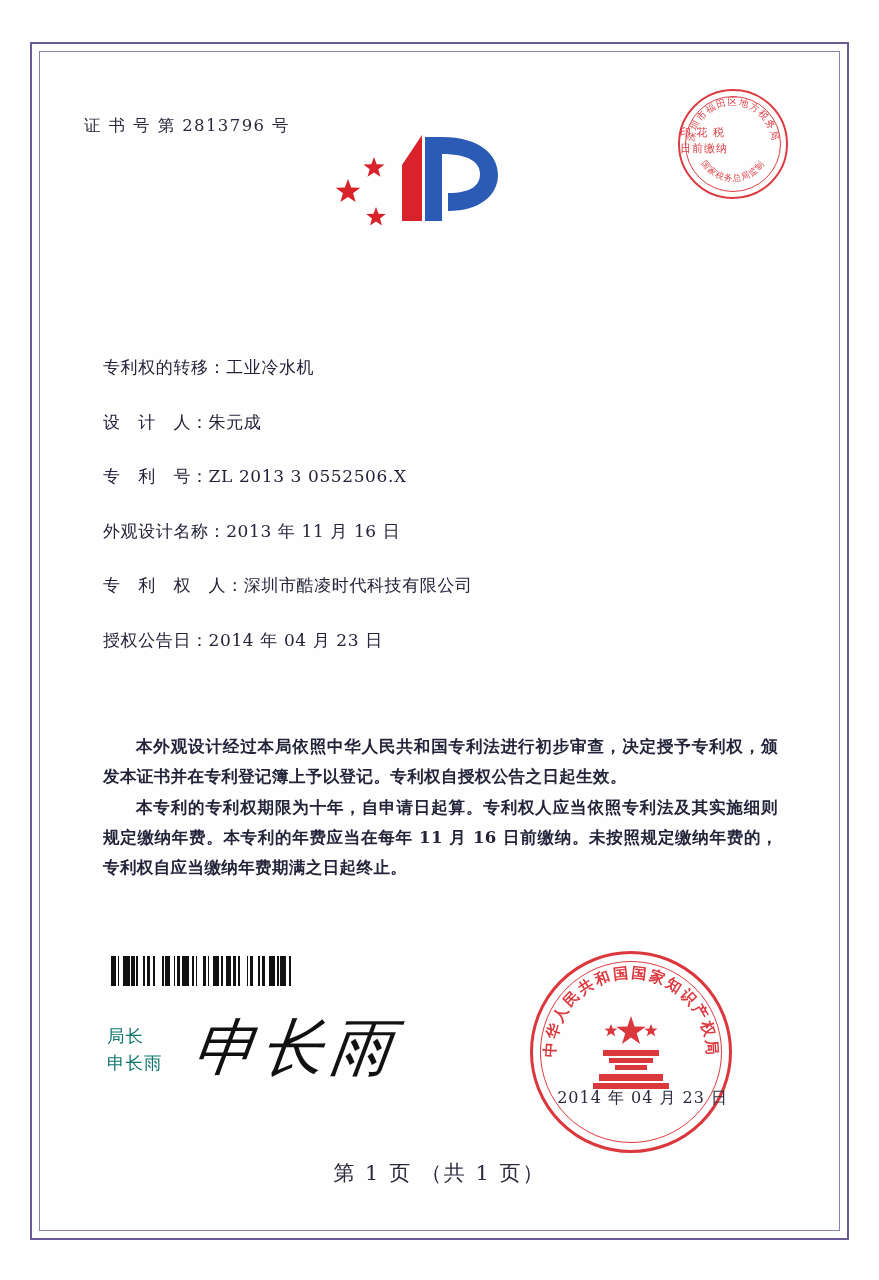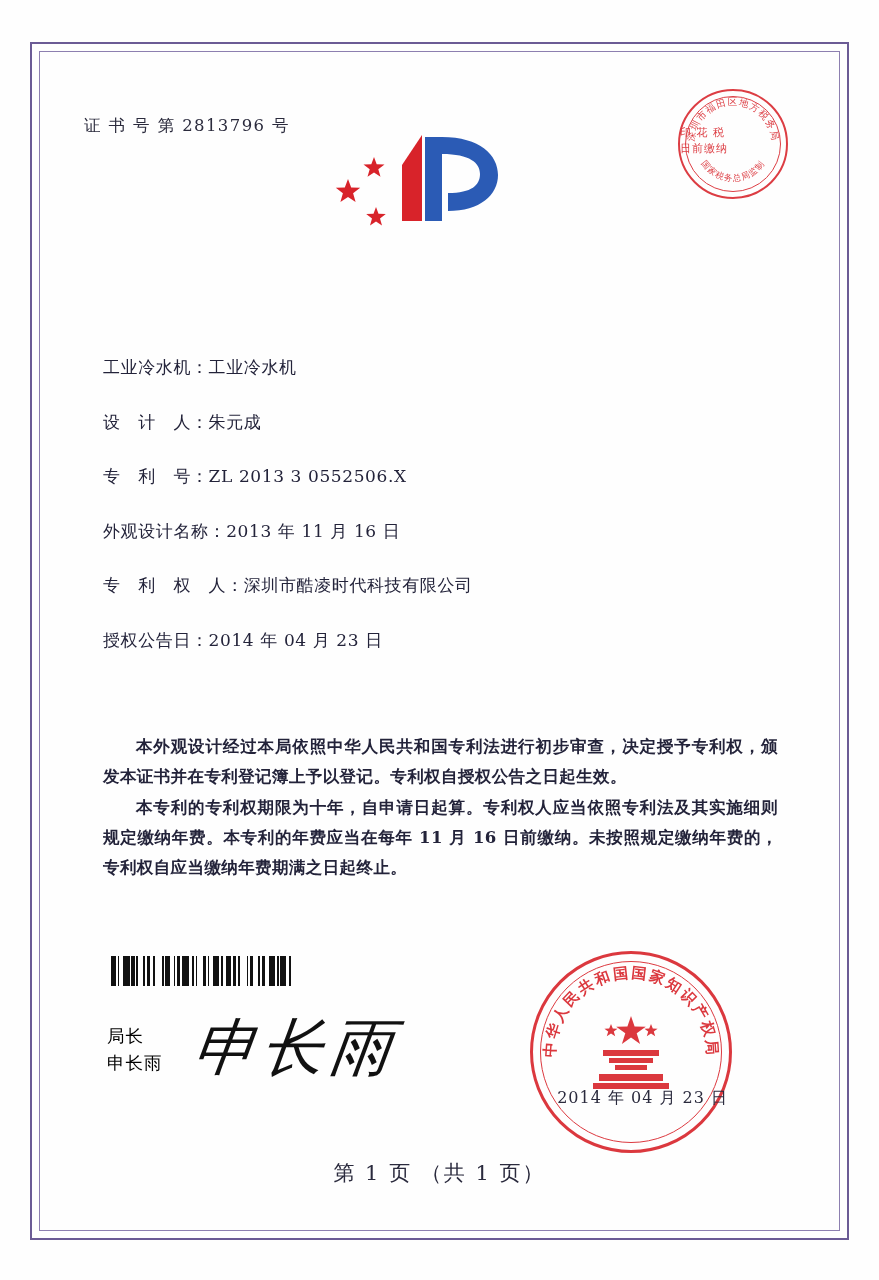--- a/index.html
+++ b/index.html
@@ -163,21 +163,21 @@
   }
 
   
   .sig-block {
     position: absolute;
     left: 68px;
     top: 972px;
     font-size: 17.5px;
     line-height: 27px;
     letter-spacing: 1px;
-    color: #000000;
+    color: #0f766e;
     font-family: "DejaVu Serif", serif;
   }
   .sig-hand {
     position: absolute;
     left: 155px;
     top: 955px;
     font-size: 62px;
     font-family: "DejaVu Serif", serif;
     color: #111;
     font-style: italic;
@@ -267,21 +267,21 @@
       </g>
 
       <polygon fill="#d8232a" points="72,100 92,100 92,14 72,44"></polygon>
       <polygon fill="#2b5bb5" points="95,100 112,100 112,16 95,16"></polygon>
       <path fill="#2b5bb5" d="M112,16 C150,16 168,34 168,54 C168,74 150,90 118,90 L118,72 C142,72 150,64 150,53 C150,42 140,33 112,33 Z"></path>
     </svg>
 
 
     <div class="fields">
       <div class="field-row">
-        <span class="field-label">工业冷水机：</span>
+        <span class="field-label">专利权的转移：</span>
         <span class="field-value">工业冷水机</span>
       </div>
       <div class="field-row">
         <span class="field-label">设　计　人：</span>
         <span class="field-value">朱元成</span>
       </div>
       <div class="field-row">
         <span class="field-label">专　利　号：</span>
         <span class="field-value">ZL 2013 3 0552506.X</span>
       </div>

